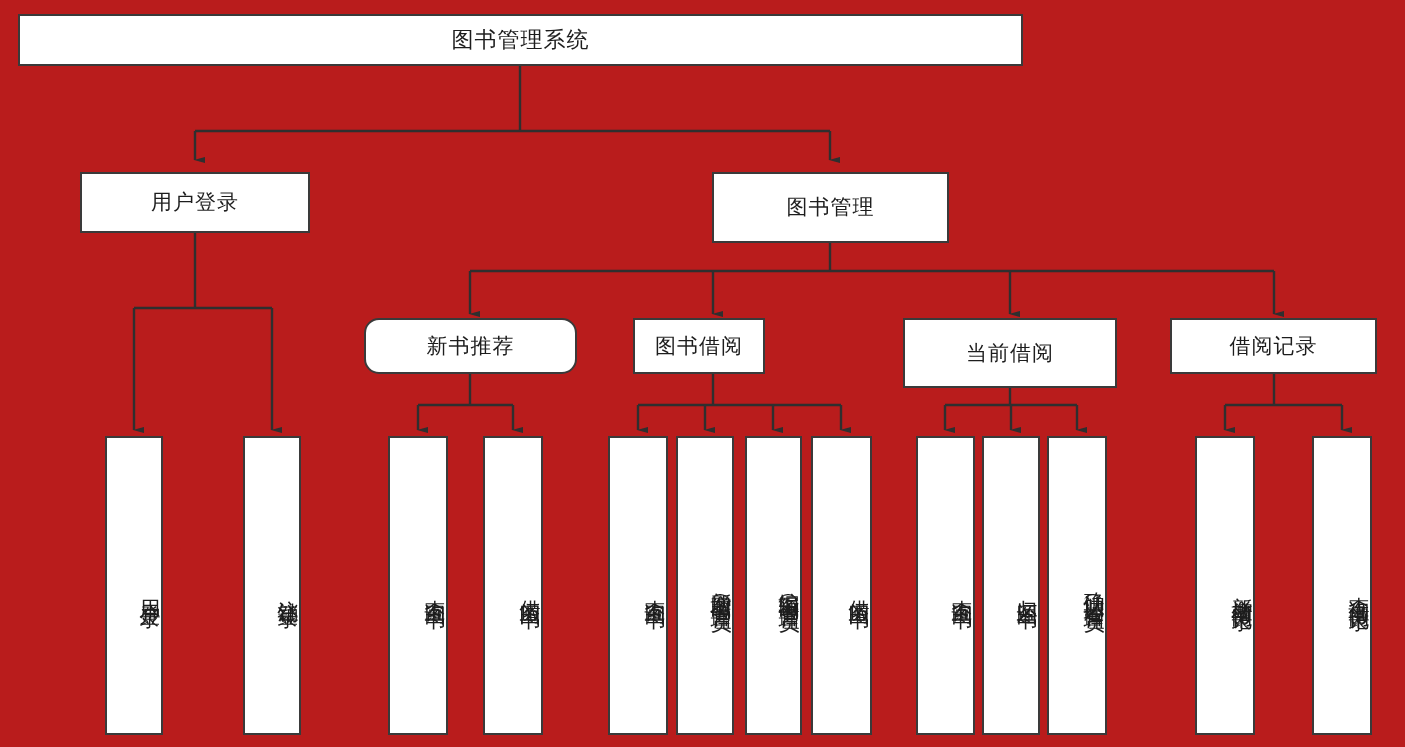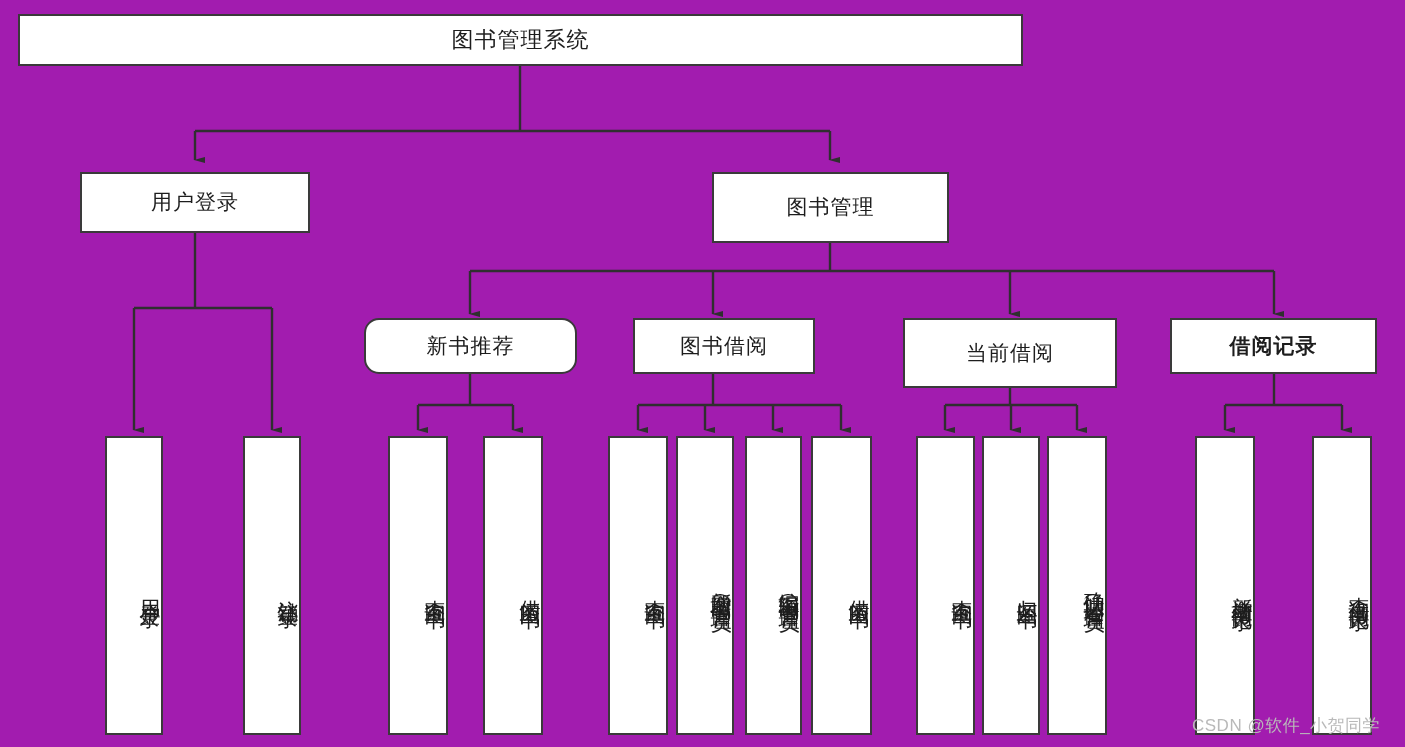--- a/index.html
+++ b/index.html
@@ -8,21 +8,21 @@
     background: #ffffff;
   }
   body {
     font-family: "Liberation Sans", "DejaVu Sans", sans-serif;
     color: #1a1a1a;
   }
   #canvas {
     position: relative;
     width: 1405px;
     height: 747px;
-    background: #a21caf;
+    background: #b91c1c;
     overflow: hidden;
   }
   #edges {
     position: absolute;
     left: 0;
     top: 0;
     width: 1405px;
     height: 747px;
     pointer-events: none;
   }
@@ -134,27 +134,27 @@
   <div class="node h" style="left:80px; top:172px; width:230px; height:61px;">
     <span>用户登录</span>
   </div>
   <div class="node h" style="left:712px; top:172px; width:237px; height:71px;">
     <span>图书管理</span>
   </div>
 
   <div class="node h" style="left:364px; top:318px; width:213px; height:56px;border-radius:15px;">
     <span>新书推荐</span>
   </div>
-  <div class="node h" style="left:633px; top:318px; width:182px; height:56px;">
+  <div class="node h" style="left:633px; top:318px; width:132px; height:56px;">
     <span>图书借阅</span>
   </div>
   <div class="node h" style="left:903px; top:318px; width:214px; height:70px;">
     <span>当前借阅</span>
   </div>
-  <div class="node h" style="left:1170px; top:318px; width:207px; height:56px;font-weight:bold;">
+  <div class="node h" style="left:1170px; top:318px; width:207px; height:56px;">
     <span>借阅记录</span>
   </div>
 
   <div class="node v" style="left:105px; top:436px; width:58px; height:299px;">
     <span>用户登录</span>
   </div>
   <div class="node v" style="left:243px; top:436px; width:58px; height:299px;">
     <span>注销登录</span>
   </div>
 
@@ -188,15 +188,14 @@
     <span>确认归还（管理员）</span>
   </div>
 
   <div class="node v" style="left:1195px; top:436px; width:60px; height:299px;">
     <span>新增借阅记录</span>
   </div>
   <div class="node v" style="left:1312px; top:436px; width:60px; height:299px;">
     <span>查询借阅记录</span>
   </div>
 
-  <div class="watermark">CSDN @软件_小贺同学</div>
 
 </div>
 
 </body></html>

